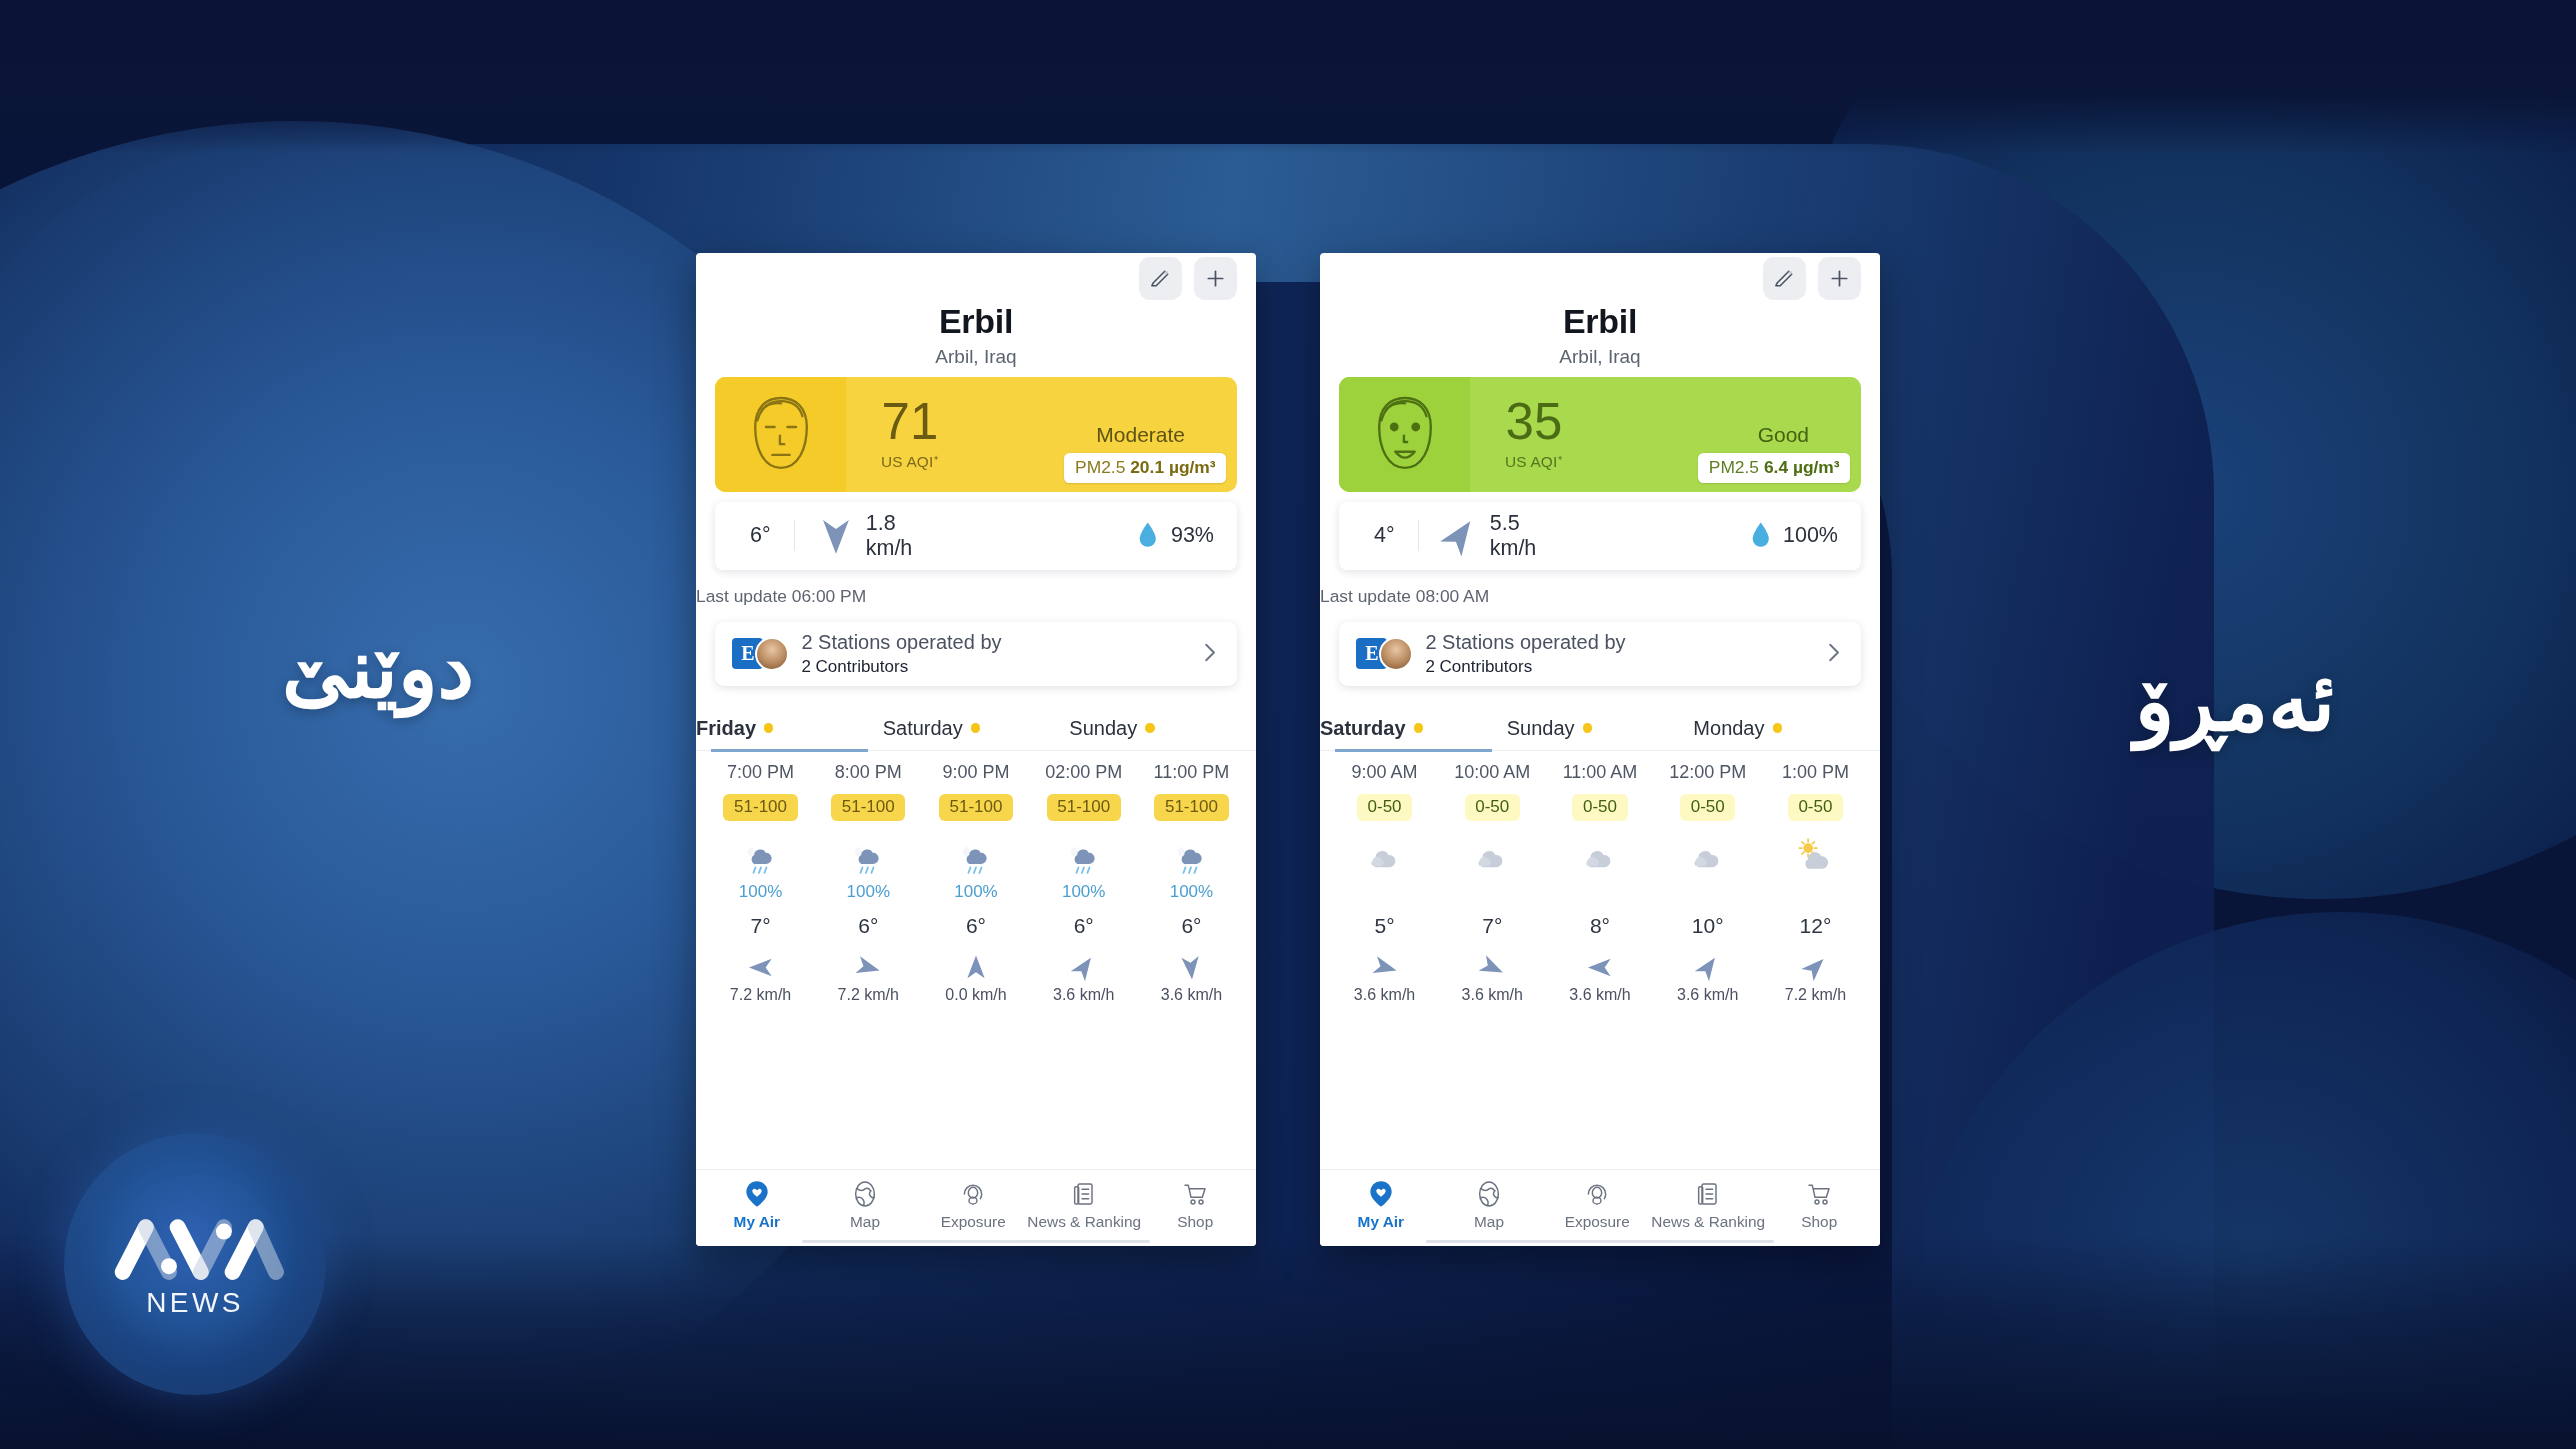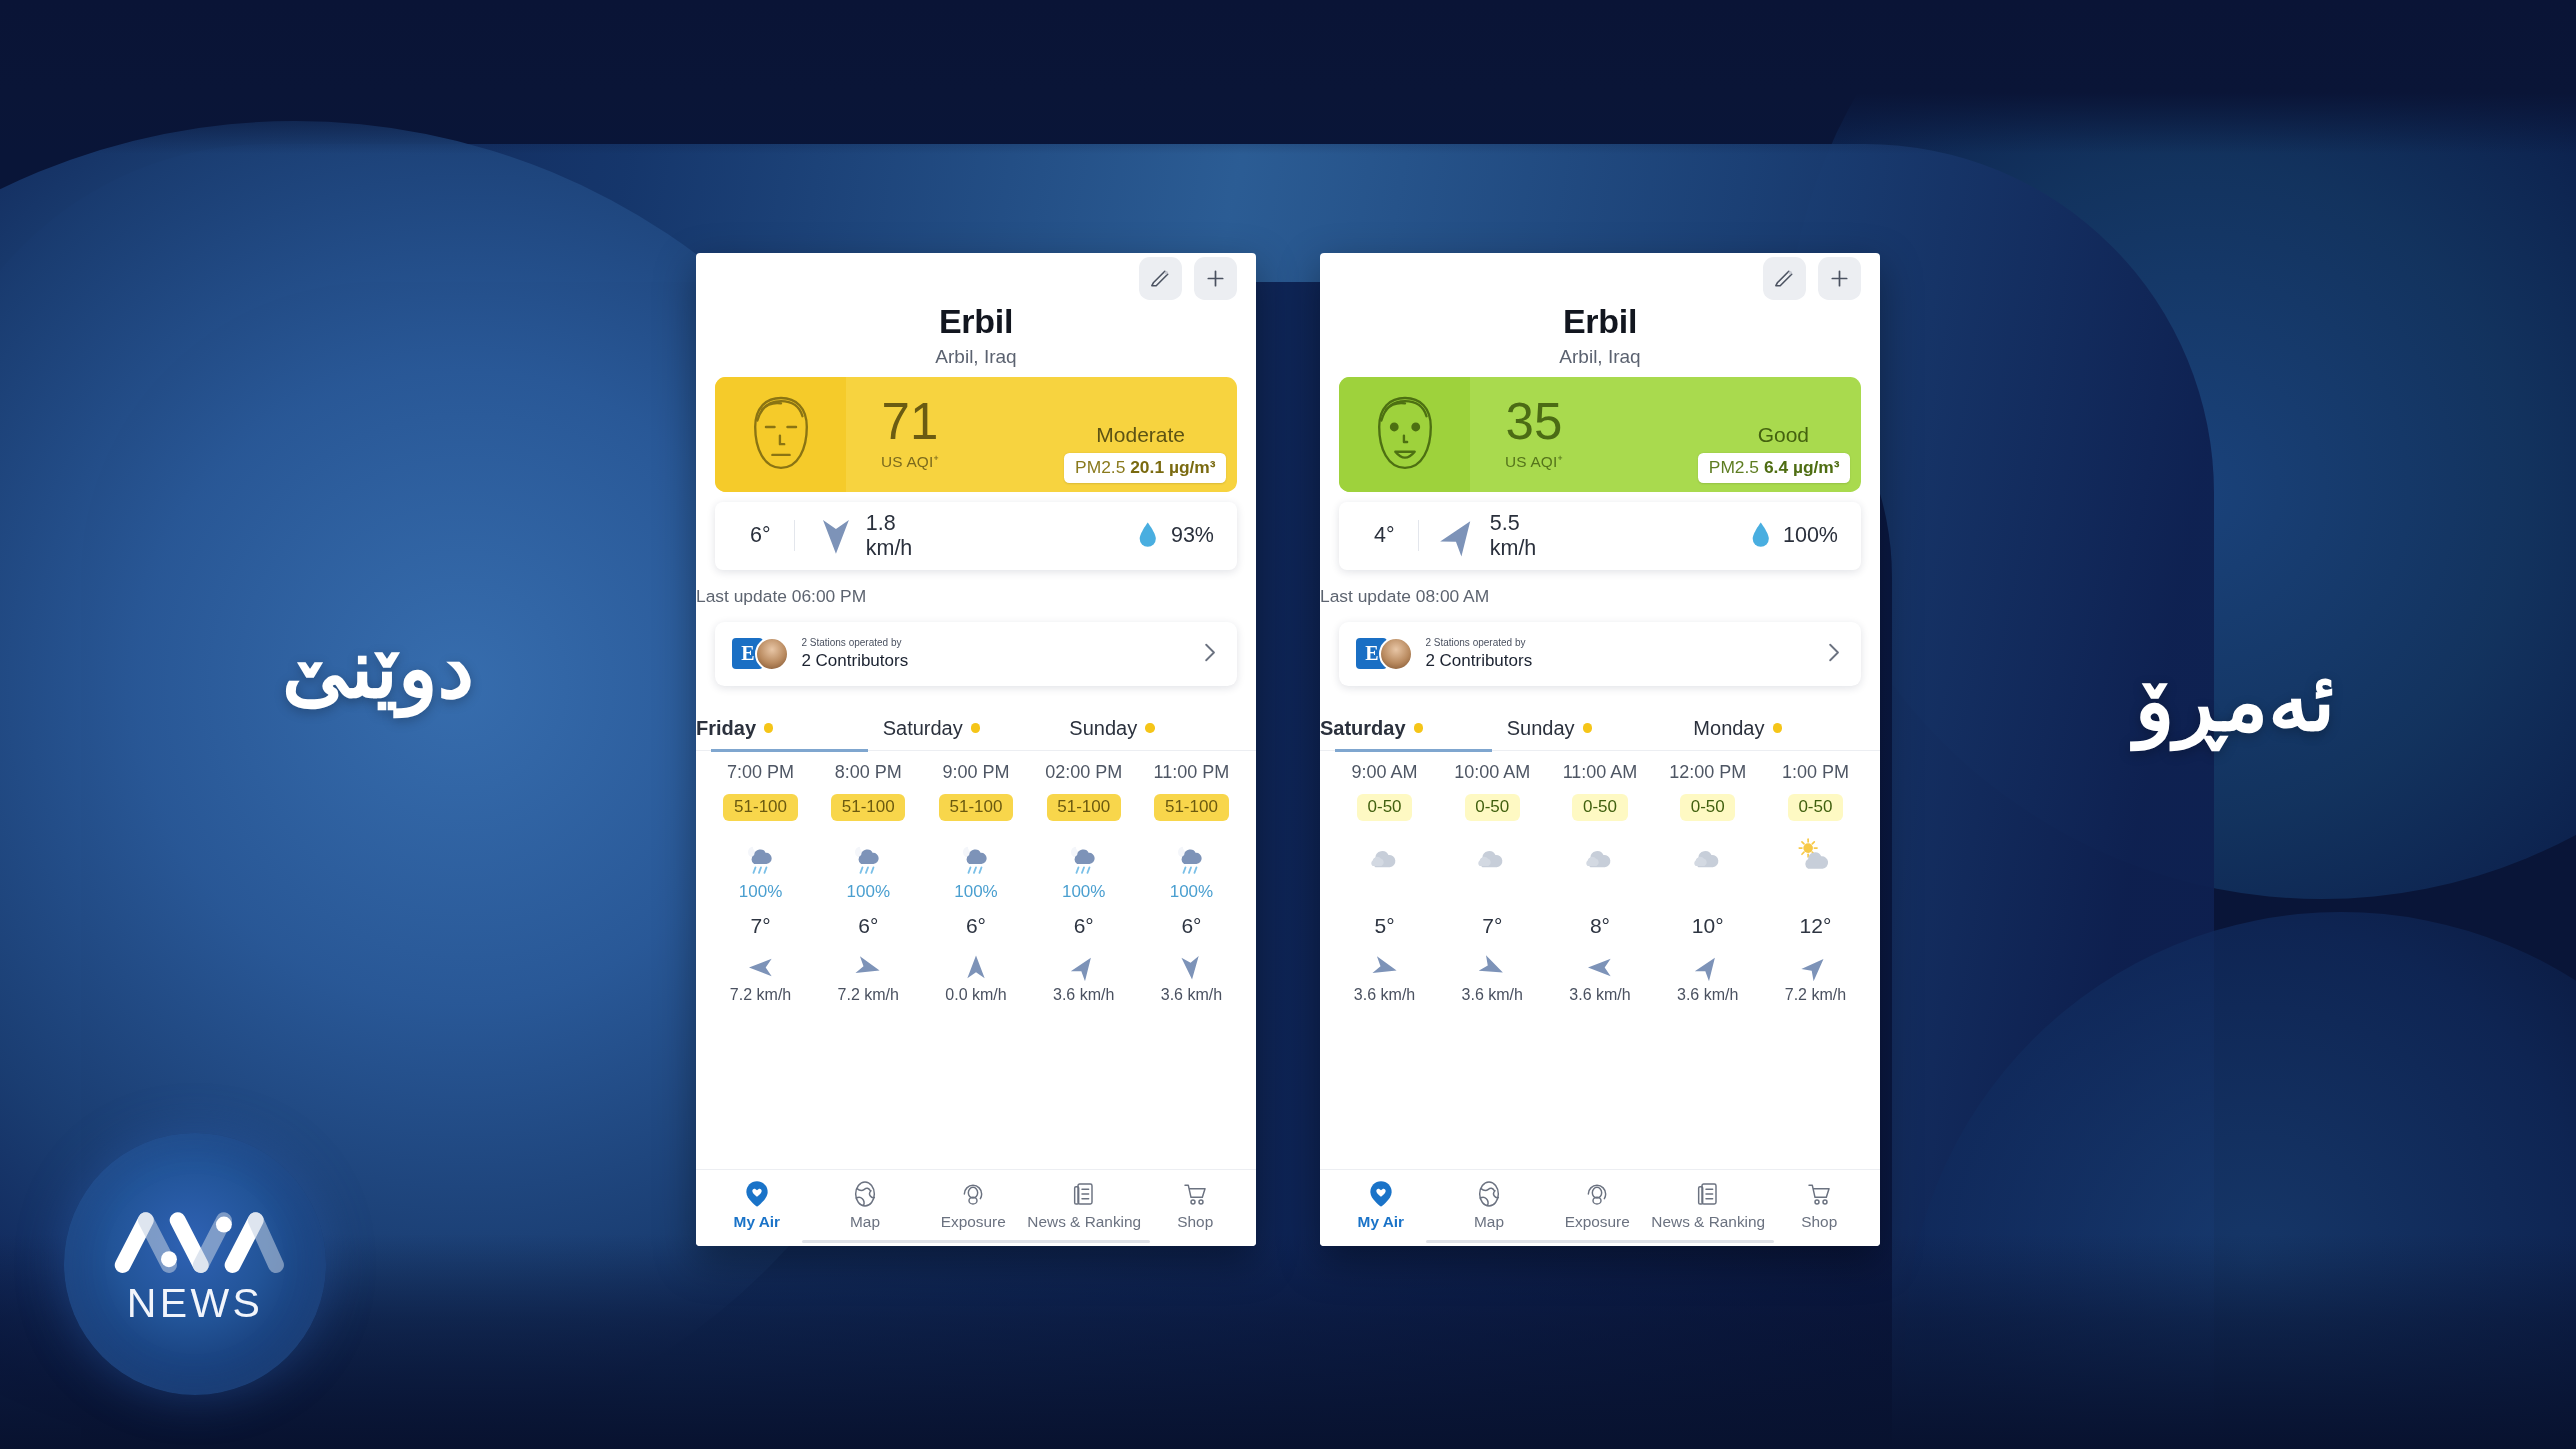--- a/index.html
+++ b/index.html
@@ -71,21 +71,21 @@
   
   #logo {
     position:absolute; left:64px; bottom:54px;
     width:262px; height:262px; border-radius:50%;
     background:radial-gradient(circle at 48% 42%, #2f62b4 0%, #225498 38%, #19407c 62%, #102c5e 85%, #0c2250 100%);
     box-shadow:0 0 47px rgba(45,95,175,.45), inset 0 0 40px rgba(90,150,220,.18);
     display:flex; flex-direction:column; align-items:center; justify-content:center;
   }
   #logo svg { width:188px; height:74px; display:block; }
   #logo-word {
-    color:#f2f5fb; font-size:41px; letter-spacing:3.4px; font-weight:400; margin-top:4px;
+    color:#f2f5fb; font-size:28px; letter-spacing:3.4px; font-weight:400; margin-top:4px;
   }
 
   
   .phone {
     position:absolute; top:253px;
     width:560px; height:993px;
     background:#ffffff;
     border-radius:4px;
     overflow:hidden;
     box-shadow:0 14.8px 40px rgba(0,0,0,.38);
@@ -158,21 +158,21 @@
     width:31px; height:31px; border-radius:4px; background:#1a6fc4;
     display:flex; align-items:center; justify-content:center;
     color:#fff; font-size:20px; font-weight:700; font-family:"Liberation Serif", serif;
   }
   .st-av2 {
     width:34px; height:34px; border-radius:50%; margin-left:-8px;
     background:radial-gradient(circle at 50% 35%, #e8c6a6 0%, #b98a5f 55%, #7a4f2c 100%);
     border:2px solid #fff;
   }
   .st-text { display:flex; flex-direction:column; gap:2.7px; }
-  .st-line1 { font-size:10px; color:#4a5160; }
+  .st-line1 { font-size:20px; color:#4a5160; }
   .st-line2 { font-size:17px; color:#1b2230; font-weight:400; }
   .st-chev { margin-left:auto; }
   .st-chev svg { width:19px; height:23px; }
 
   
   .day-tabs {
     margin-top:23px; display:flex; border-bottom:1.3px solid #eceef2;
   }
   .day-tab {
     flex:1; text-align:center; padding:8px 0 10.7px 0;

